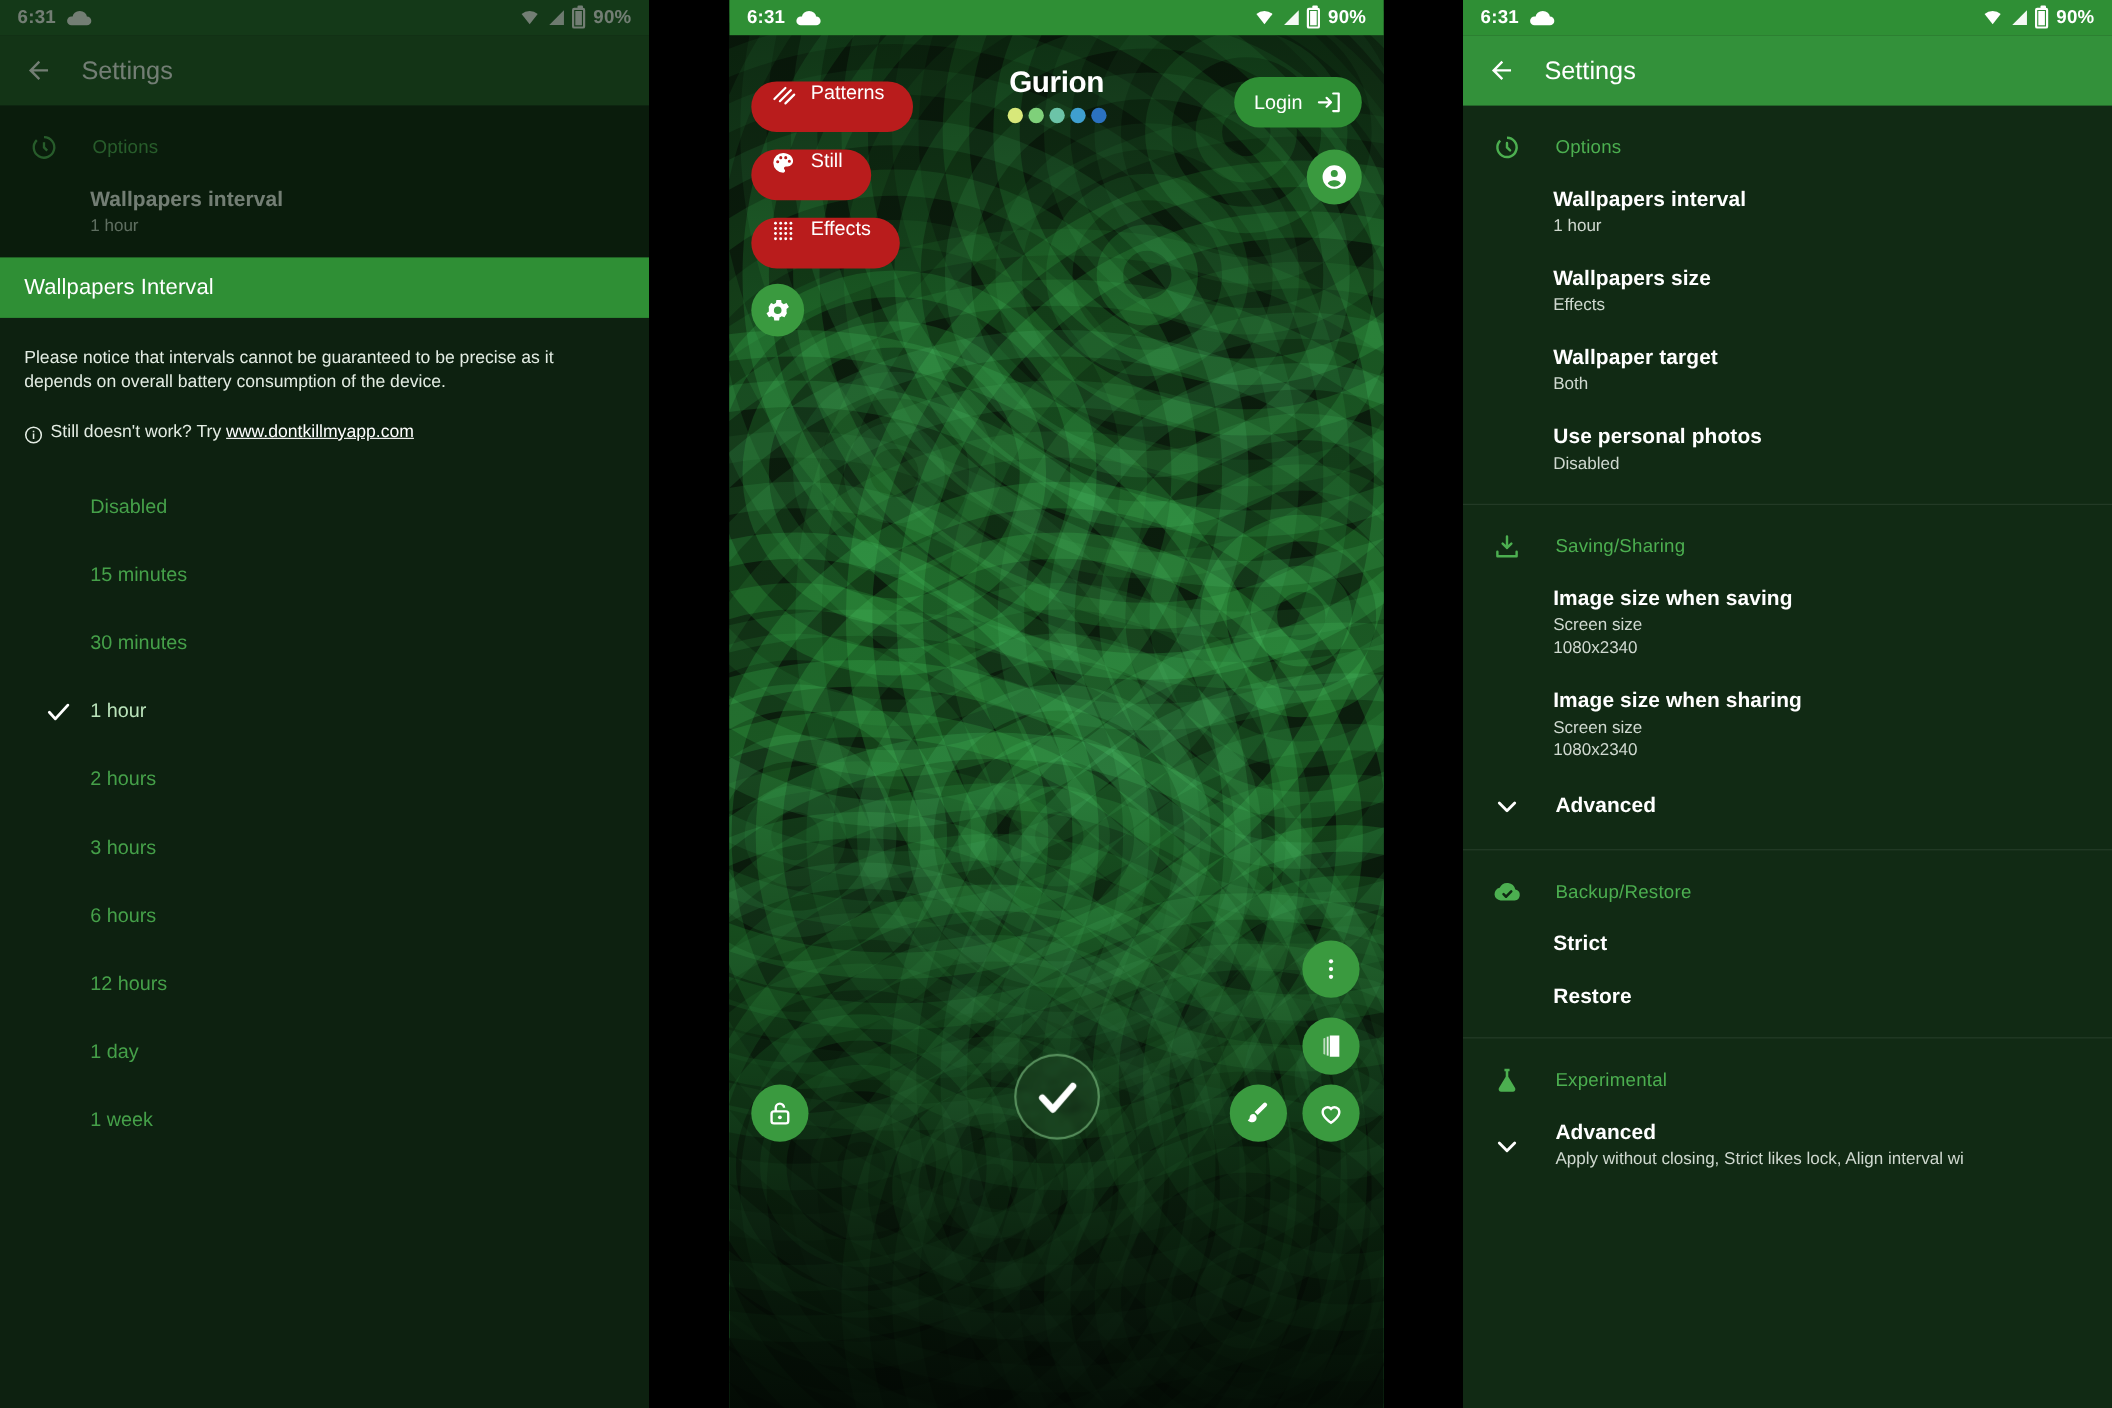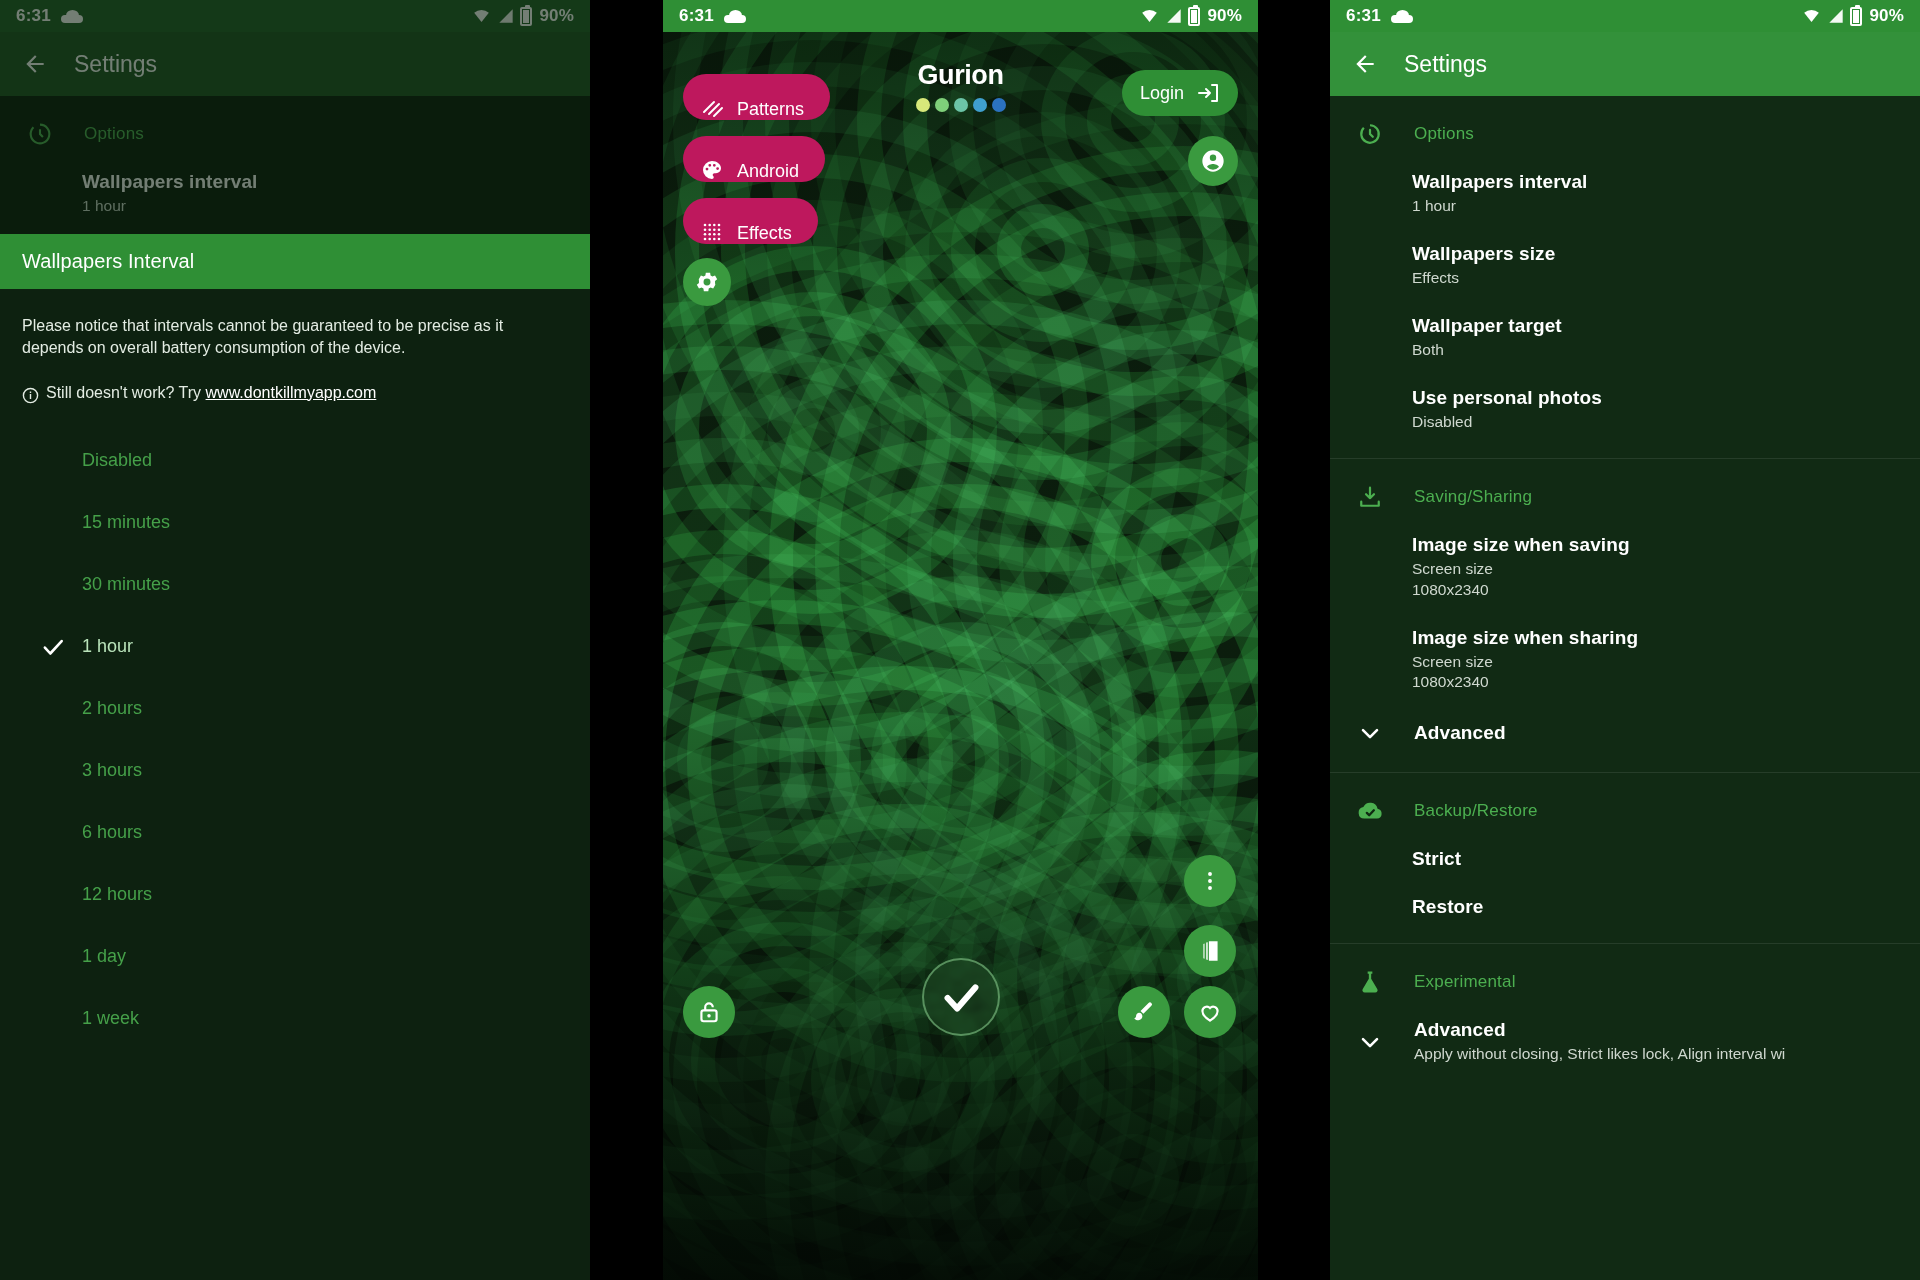--- a/index.html
+++ b/index.html
@@ -78,22 +78,22 @@
   .wall .ring {
     position:absolute; border-radius:50%;
     border-style:solid; border-color:rgba(64,180,74,.30);
     mix-blend-mode:screen;
   }
   .wall-shade { position:absolute; inset:0;
     background:linear-gradient(180deg, rgba(4,14,5,.55) 0%, rgba(4,14,5,.18) 22%, rgba(4,14,5,.10) 55%, rgba(3,10,4,.75) 88%, rgba(2,7,3,.92) 100%); }
 
   .mid-ui { position:absolute; inset:0; }
 
-  .chip { position:absolute; left:20px; display:flex; align-items:flex-end; gap:13px;
-          height:46px; padding:0 26px 0 17px; border-radius:24px; background:#be185d;
+  .chip { position:absolute; left:20px; display:flex; align-items:flex-start; gap:13px;
+          height:46px; padding:0 26px 0 17px; border-radius:24px; background:#b91c1c;
           color:#fff; font-size:18px; }
   .chip .ci { width:24px; height:24px; flex:none; }
   #chip-patterns { top:74px; }
   #chip-colors   { top:136px; }
   #chip-effects  { top:198px; }
 
   .fab { position:absolute; border-radius:50%; background:#3a9a3f;
          display:flex; align-items:center; justify-content:center; }
   #fab-settings { left:20px; top:258px; width:48px; height:48px; }
   #fab-settings svg { width:26px; height:26px; }
@@ -379,21 +379,21 @@
               <path d="M9 18 19 8"></path>
               <path d="M14 20 22 12"></path>
             </g>
           </svg>
         <span>Patterns</span>
       </div>
       <div class="chip" id="chip-colors">
         <svg class="ci" viewBox="0 0 24 24">
             <path fill="#fff" d="M12 3a9 9 0 0 0 0 18c1 0 1.7-.8 1.7-1.7 0-.5-.2-.9-.5-1.2-.3-.3-.5-.7-.5-1.1 0-.9.8-1.7 1.7-1.7H16a5 5 0 0 0 5-5c0-4-4-7.3-9-7.3zM7 12.5a1.4 1.4 0 1 1 0-2.8 1.4 1.4 0 0 1 0 2.8zm2.8-3.8a1.4 1.4 0 1 1 0-2.8 1.4 1.4 0 0 1 0 2.8zm4.5 0a1.4 1.4 0 1 1 0-2.8 1.4 1.4 0 0 1 0 2.8zm3.3 3.3a1.4 1.4 0 1 1 0-2.8 1.4 1.4 0 0 1 0 2.8z"></path>
           </svg>
-        <span>Android</span>
+        <span>Still</span>
       </div>
       <div class="chip" id="chip-effects">
         <svg class="ci" viewBox="0 0 24 24">
             <g fill="#fff">
               <circle cx="5" cy="5" r="1.3"></circle>
               <circle cx="9.7" cy="5" r="1.3"></circle>
               <circle cx="14.3" cy="5" r="1.3"></circle>
               <circle cx="19" cy="5" r="1.3"></circle>
               <circle cx="5" cy="9.7" r="1.3"></circle>
               <circle cx="9.7" cy="9.7" r="1.3"></circle>

